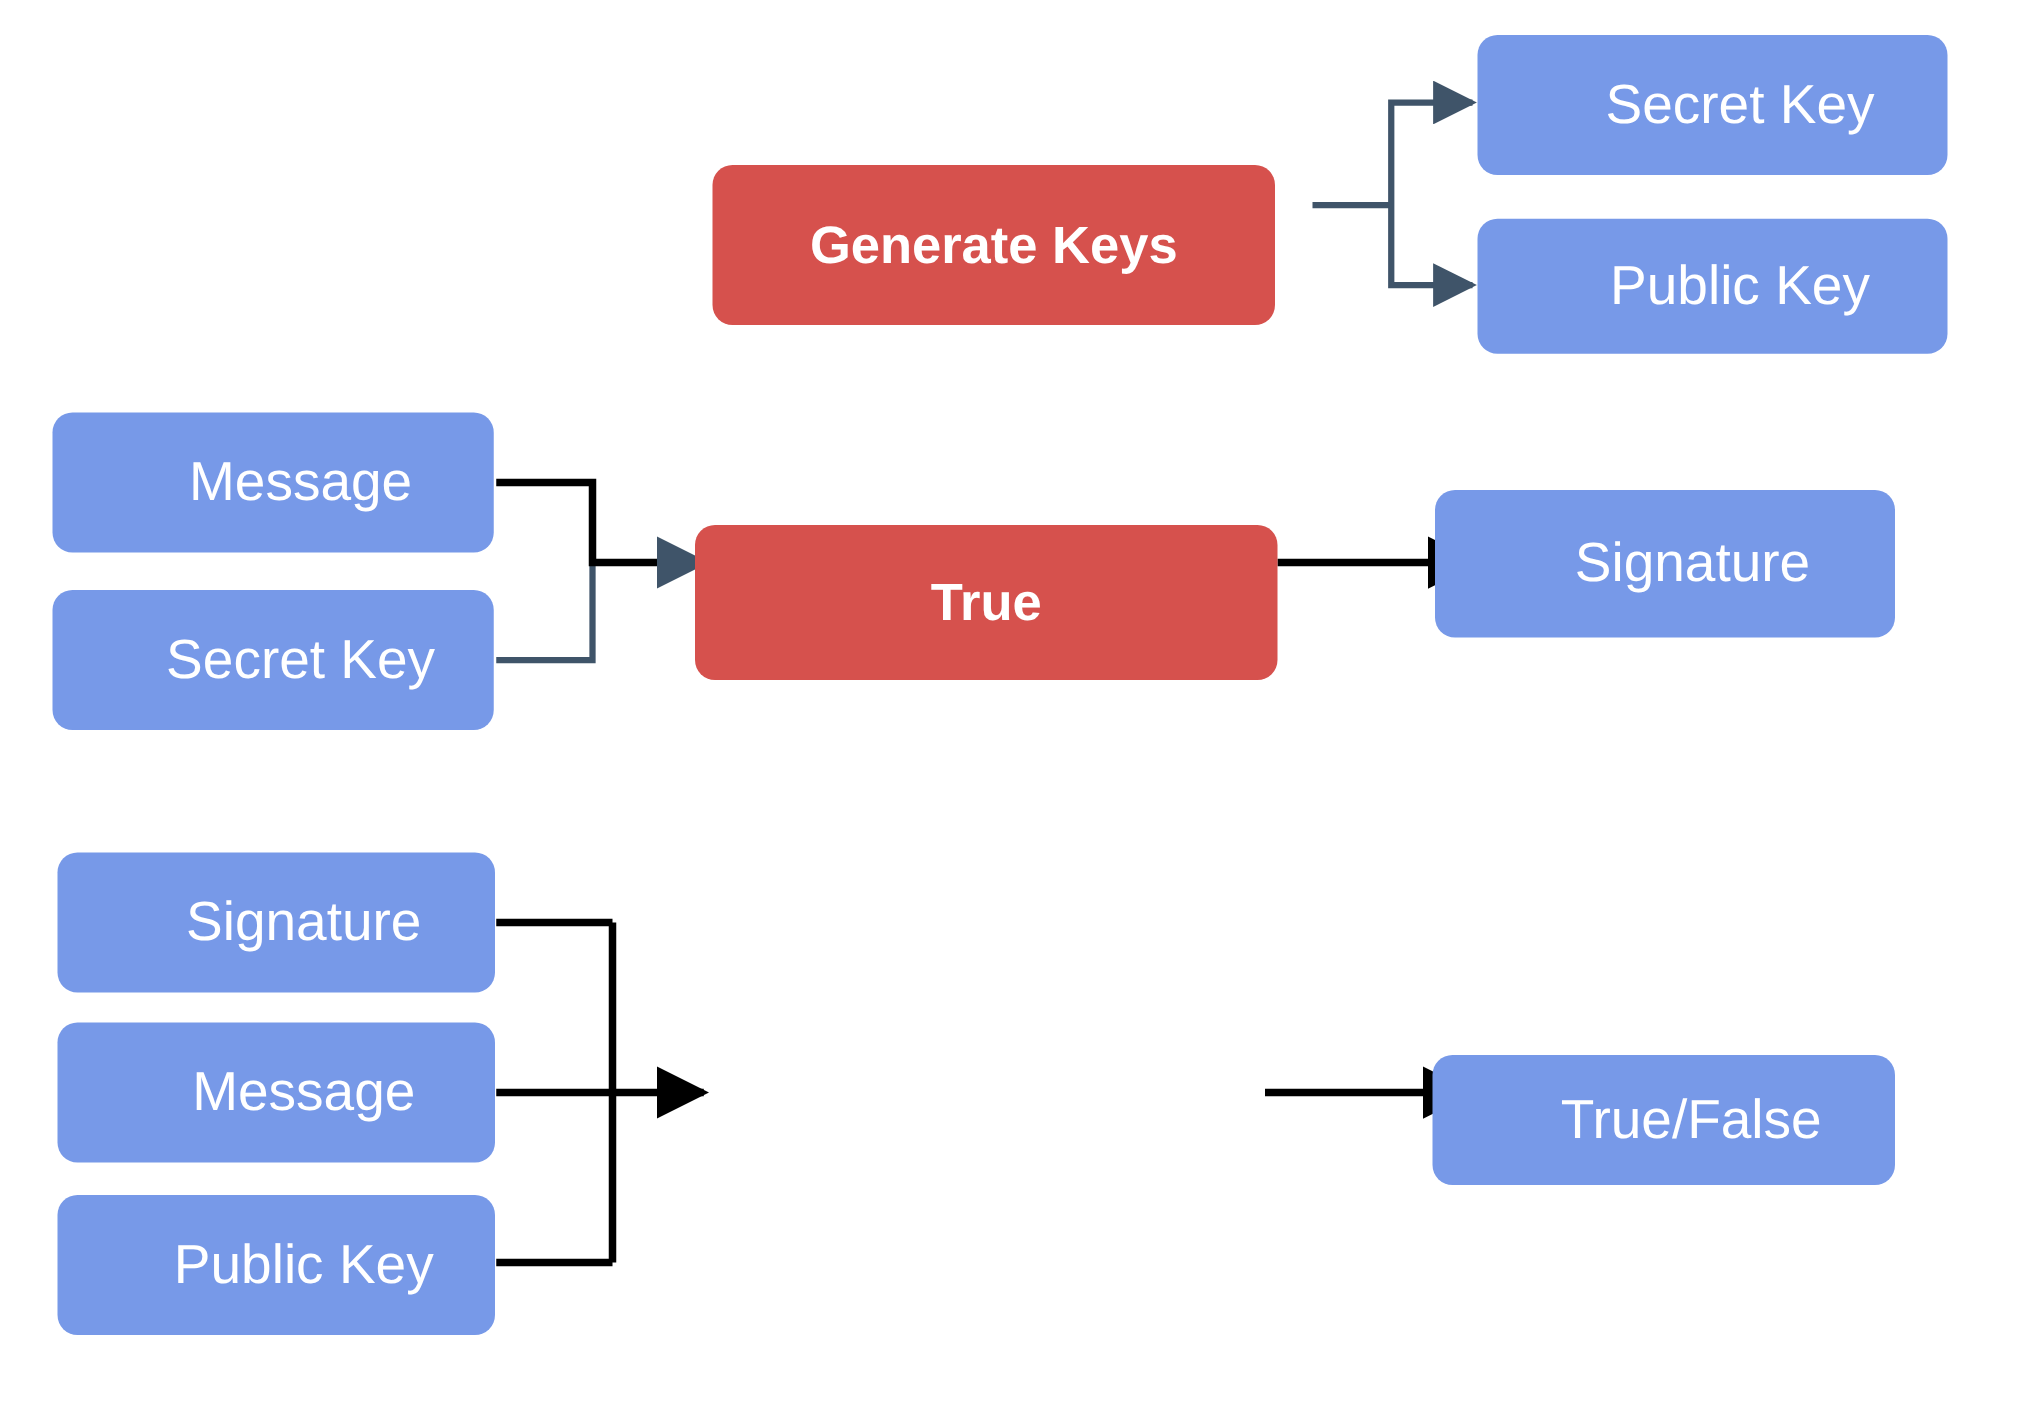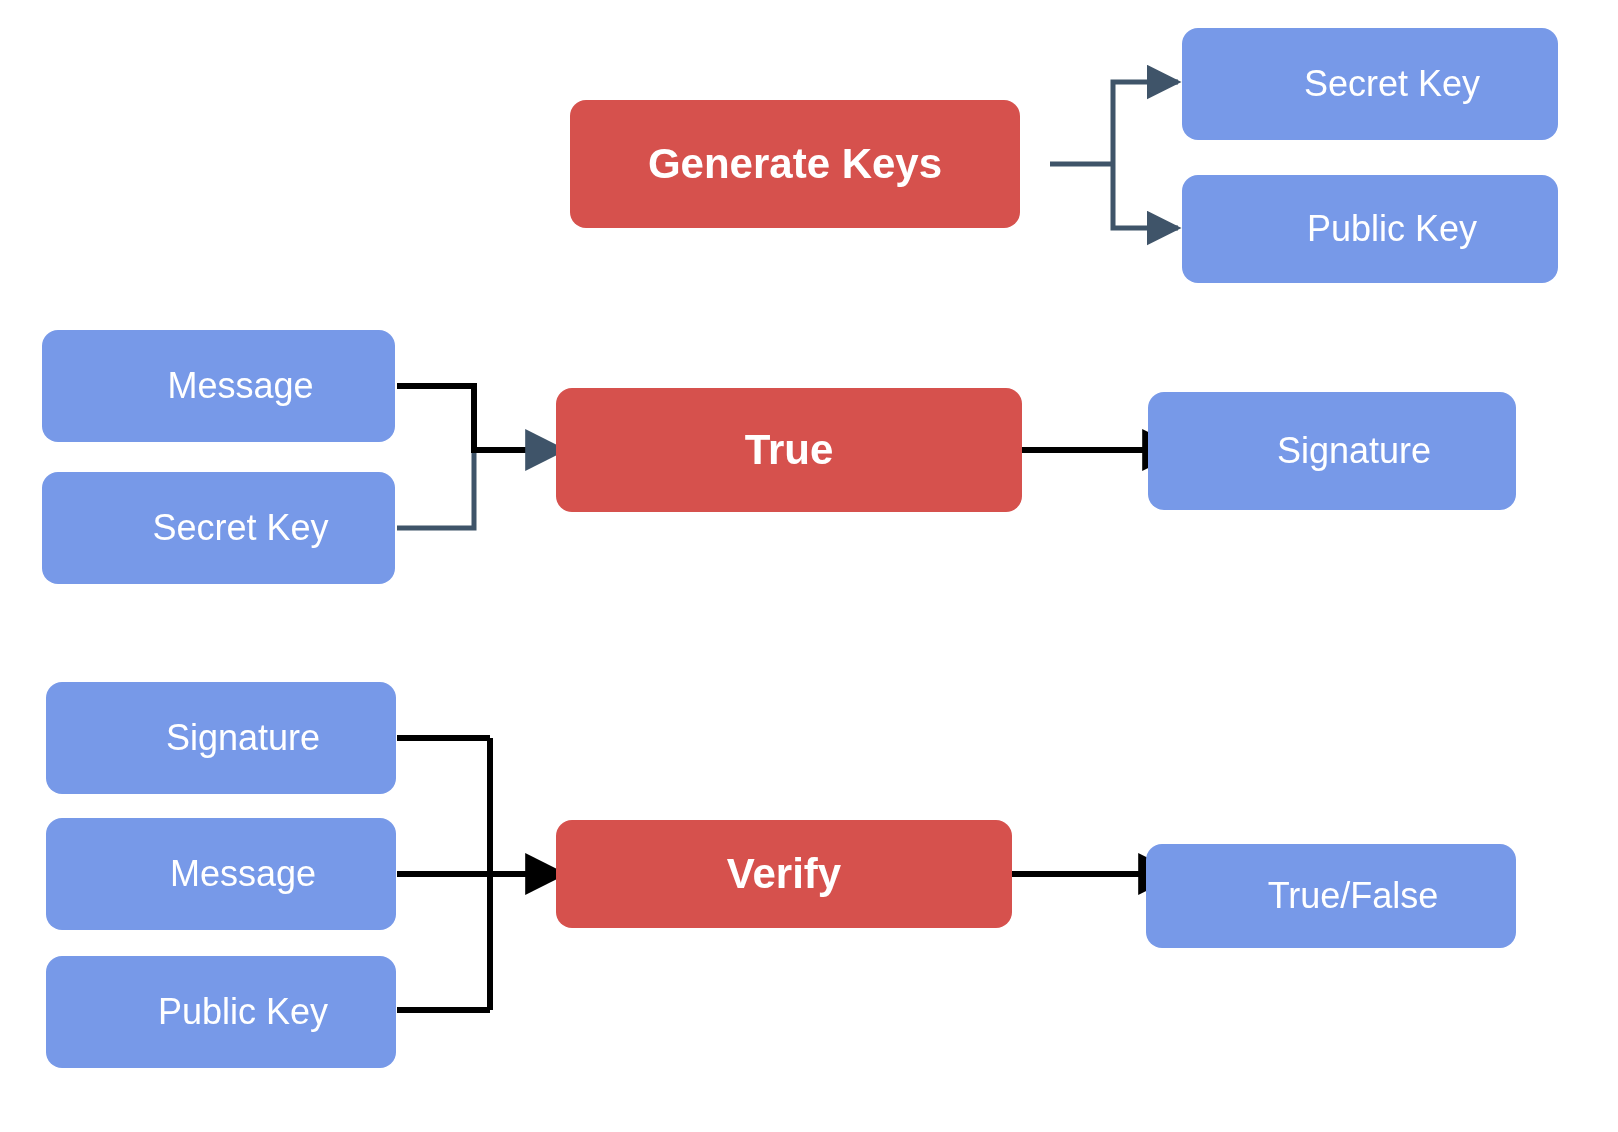--- a/index.html
+++ b/index.html
@@ -24,28 +24,29 @@
     align-items: center;
     justify-content: center;
     color: #ffffff;
     text-align: center;
     line-height: 1.1;
     border-radius: 16px;
     user-select: none;
   }
   .node.blue {
     background: #7799e8;
-    font-size: 36px;
+    font-size: 44px;
     font-weight: 400;
     padding-left: 44px;
   }
   .node.red {
     background: #d6514d;
     font-size: 42px;
     font-weight: 700;
+    margin-top: 32px;
   }
   #edges {
     position: absolute;
     left: 0;
     top: 0;
     width: 1618px;
     height: 1132px;
     pointer-events: none;
   }
 </style>
@@ -114,21 +115,18 @@
   </div>
 
   <div class="node blue" style="left:46px; top:818px; width:350px; height:112px;">
     <span>Message</span>
   </div>
 
   <div class="node blue" style="left:46px; top:956px; width:350px; height:112px;">
     <span>Public Key</span>
   </div>
 
-  <div class="node red" style="left:556px; top:820px; width:456px; height:108px;">
-    <span>Verify</span>
-  </div>
 
   <div class="node blue" style="left:1146px; top:844px; width:370px; height:104px;">
     <span>True/False</span>
   </div>
 
 </div>
 
 </body></html>

